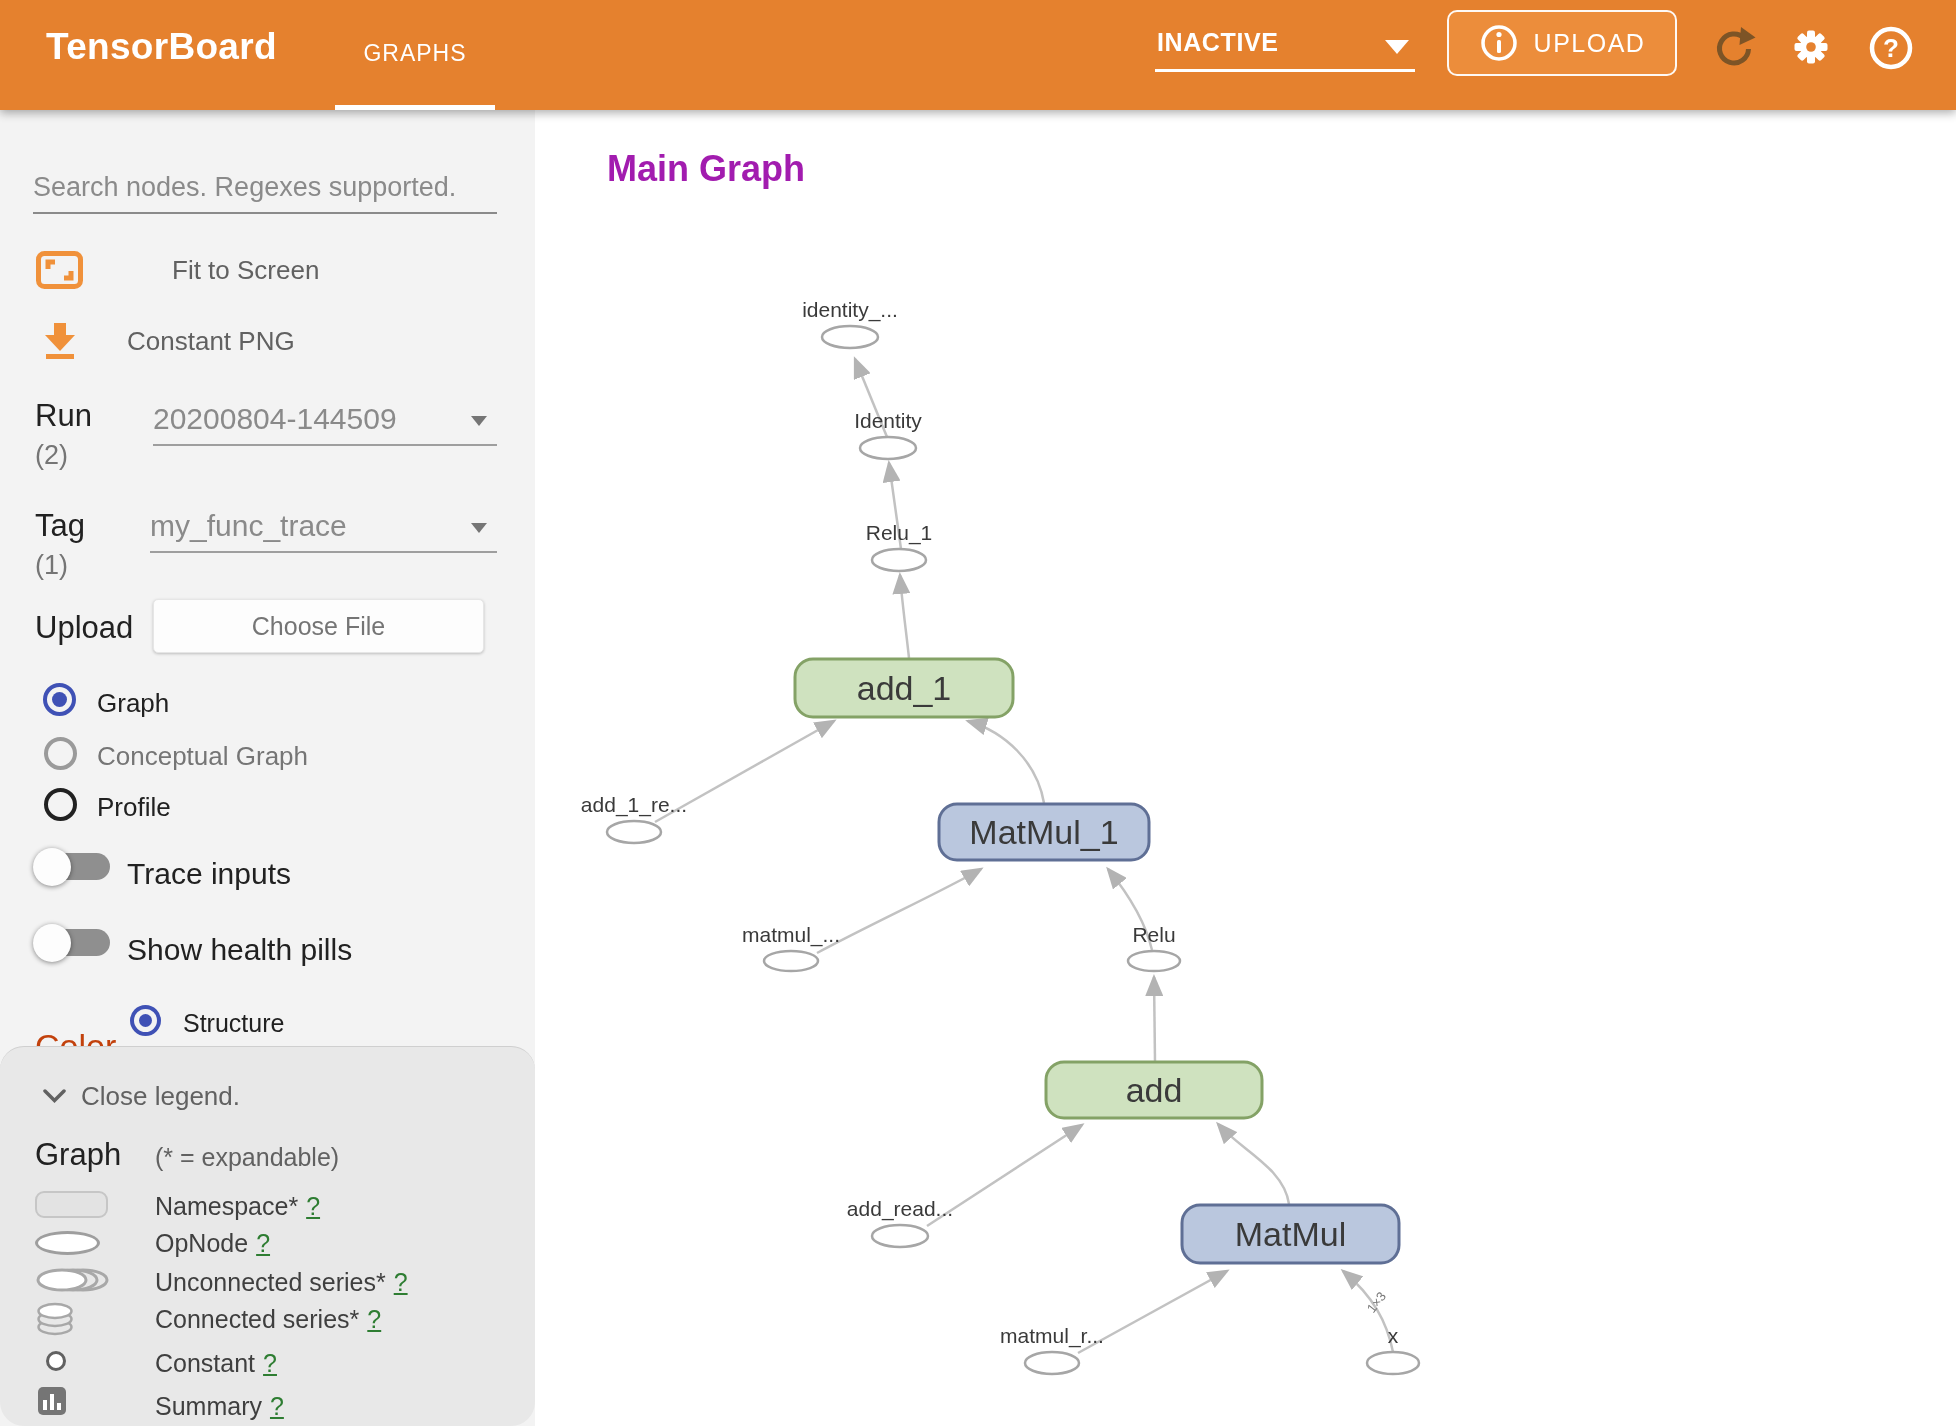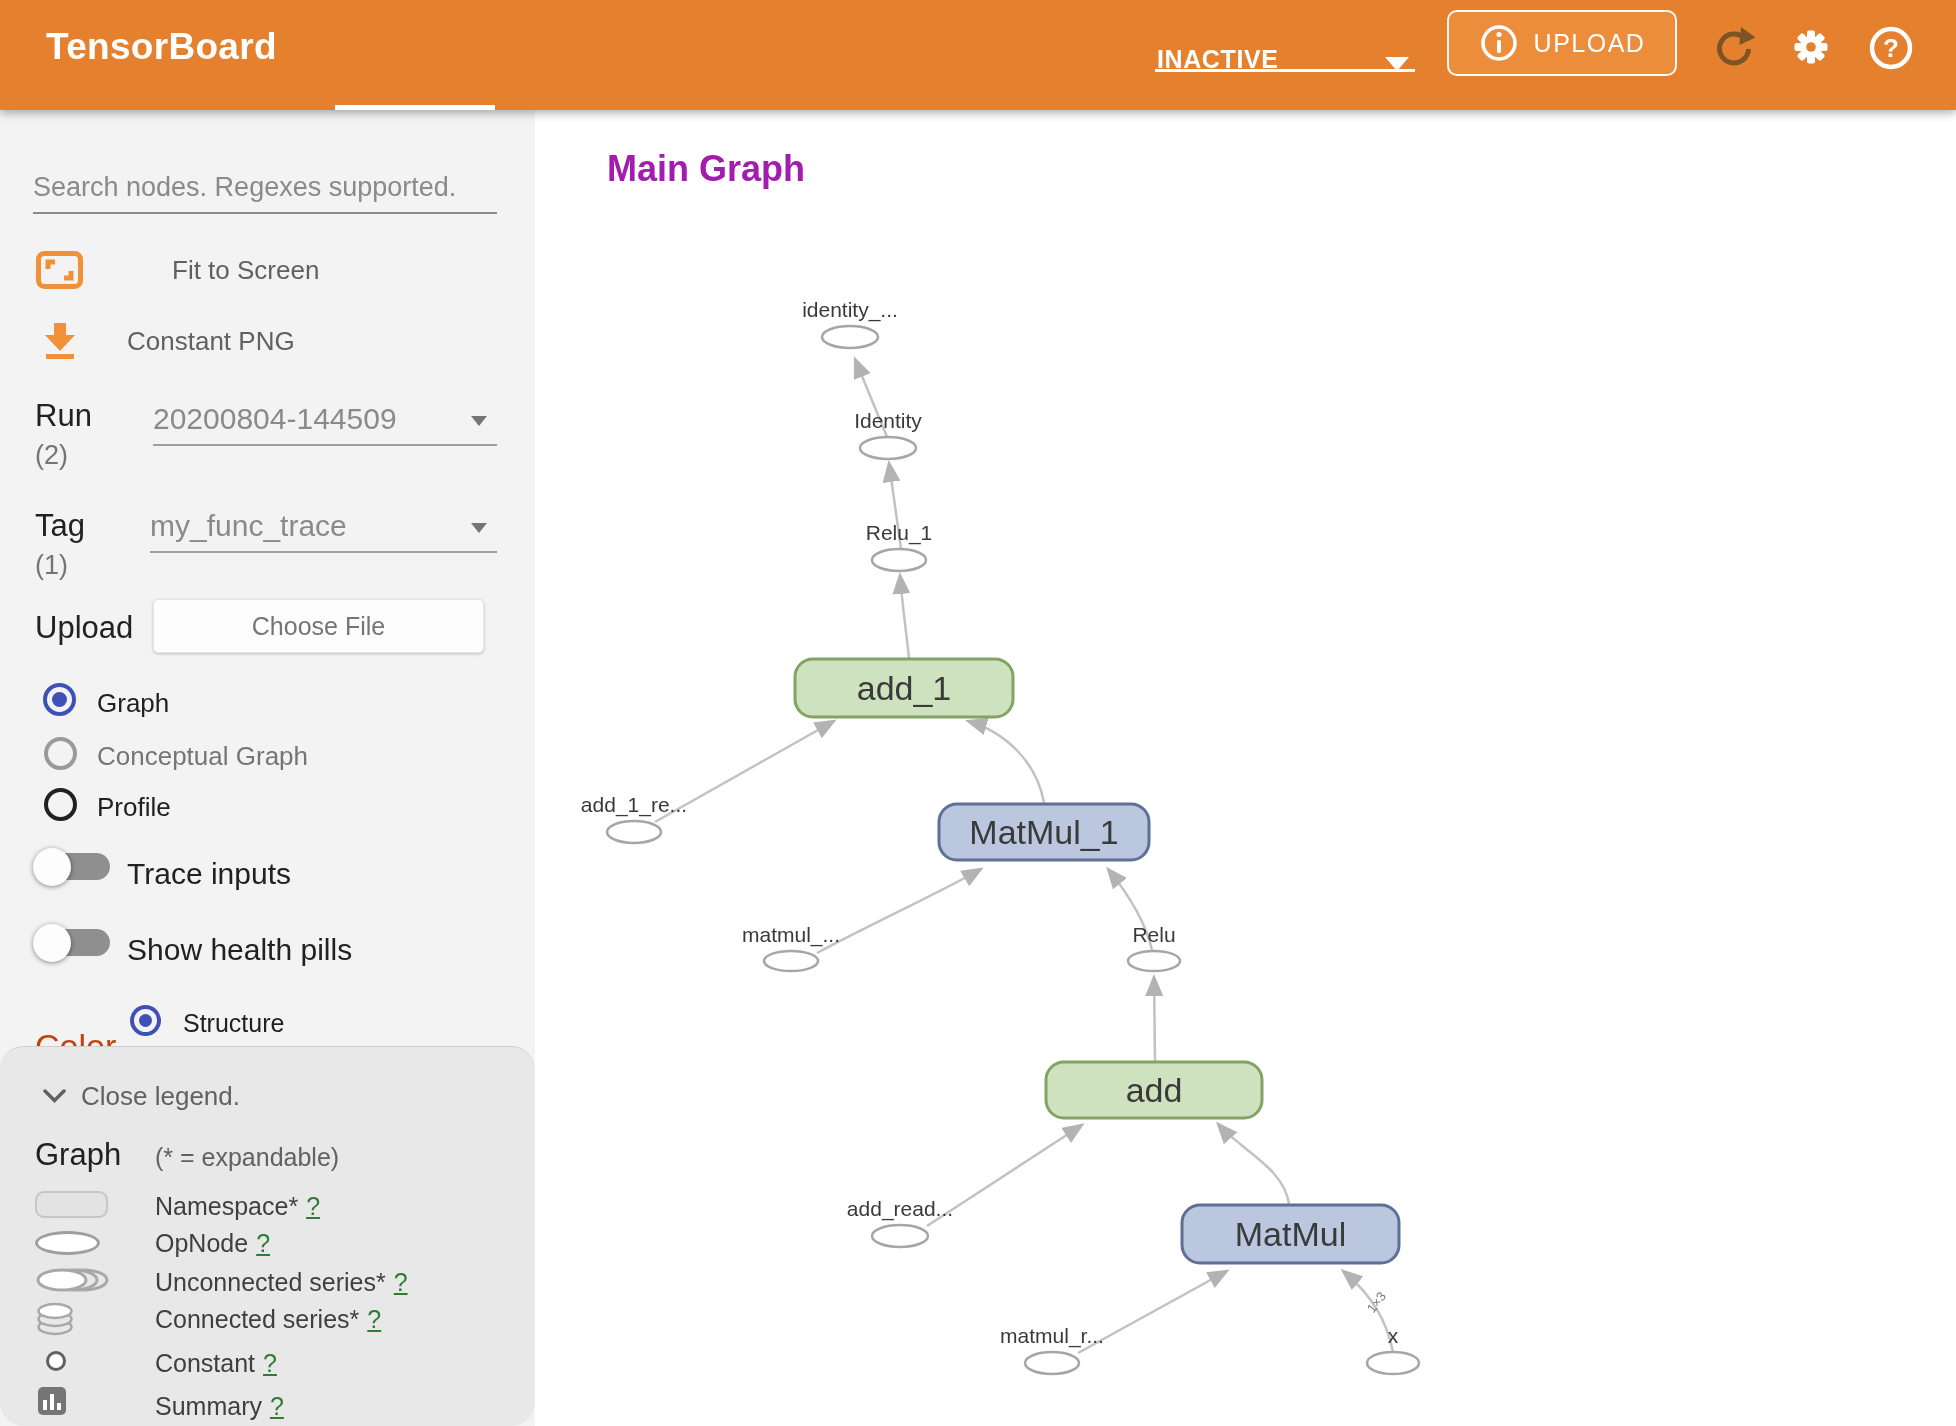--- a/index.html
+++ b/index.html
@@ -8,21 +8,21 @@
   .abs { position:absolute; }
   .app { position:relative; width:1956px; height:1426px; background:#fff; overflow:hidden; }
 
   
   .header { position:absolute; left:0; top:0; width:1956px; height:110px;
             background:#e5812e; box-shadow:0 3px 9px rgba(0,0,0,.32); z-index:50; }
   .logo { left:46px; top:26px; font-size:37px; font-weight:700; color:#fff; letter-spacing:.3px; }
   .tab  { left:335px; top:0; width:160px; height:106px; display:flex; align-items:center; justify-content:center;
           color:#fff; font-size:23px; font-weight:500; letter-spacing:1px; }
   .tab-underline { left:335px; top:105px; width:160px; height:5px; background:#fff; }
-  .status-select { left:1155px; top:24px; width:262px; height:48px; cursor:pointer;margin-top:17px; }
+  .status-select { left:1155px; top:24px; width:262px; height:48px; cursor:pointer; }
   .status-text { left:2px; top:4px; font-size:25px; font-weight:600; letter-spacing:.6px; color:#fff; }
   .caret-w { left:230px; top:16px; width:0; height:0; border-left:12px solid transparent;
              border-right:12px solid transparent; border-top:14px solid #fff; }
   .status-underline { left:1155px; top:69px; width:260px; height:3px; background:#fff; }
   .upload-btn { left:1447px; top:10px; width:230px; height:66px; background:#ec8d3b;
                 border:2.5px solid rgba(255,255,255,.95); border-radius:10px;
                 display:flex; align-items:center; justify-content:center; gap:15px; cursor:pointer; }
   .upload-btn span.lbl { color:#fff; font-size:25px; font-weight:500; letter-spacing:1.5px; }
   .hicon { cursor:pointer; }
 
@@ -86,20 +86,21 @@
   .ns-label { font-size:34px; fill:#3a3a3a; text-anchor:middle; font-family:"Liberation Sans",sans-serif; }
   .edge-label { font-size:13px; fill:#777; text-anchor:middle; font-family:"Liberation Sans",sans-serif; }
 </style>
 </head>
 <body>
 
 <div class="app">
 
   <header class="header">
     <div class="abs logo">TensorBoard</div>
+    <div class="abs tab">GRAPHS</div>
     <div class="abs tab-underline"></div>
 
     <div class="abs status-select">
       <div class="abs status-text">INACTIVE</div>
       <div class="abs caret-w"></div>
     </div>
     <div class="abs status-underline"></div>
 
     <button class="abs upload-btn">
       <svg width="40" height="40" viewBox="0 0 40 40">

